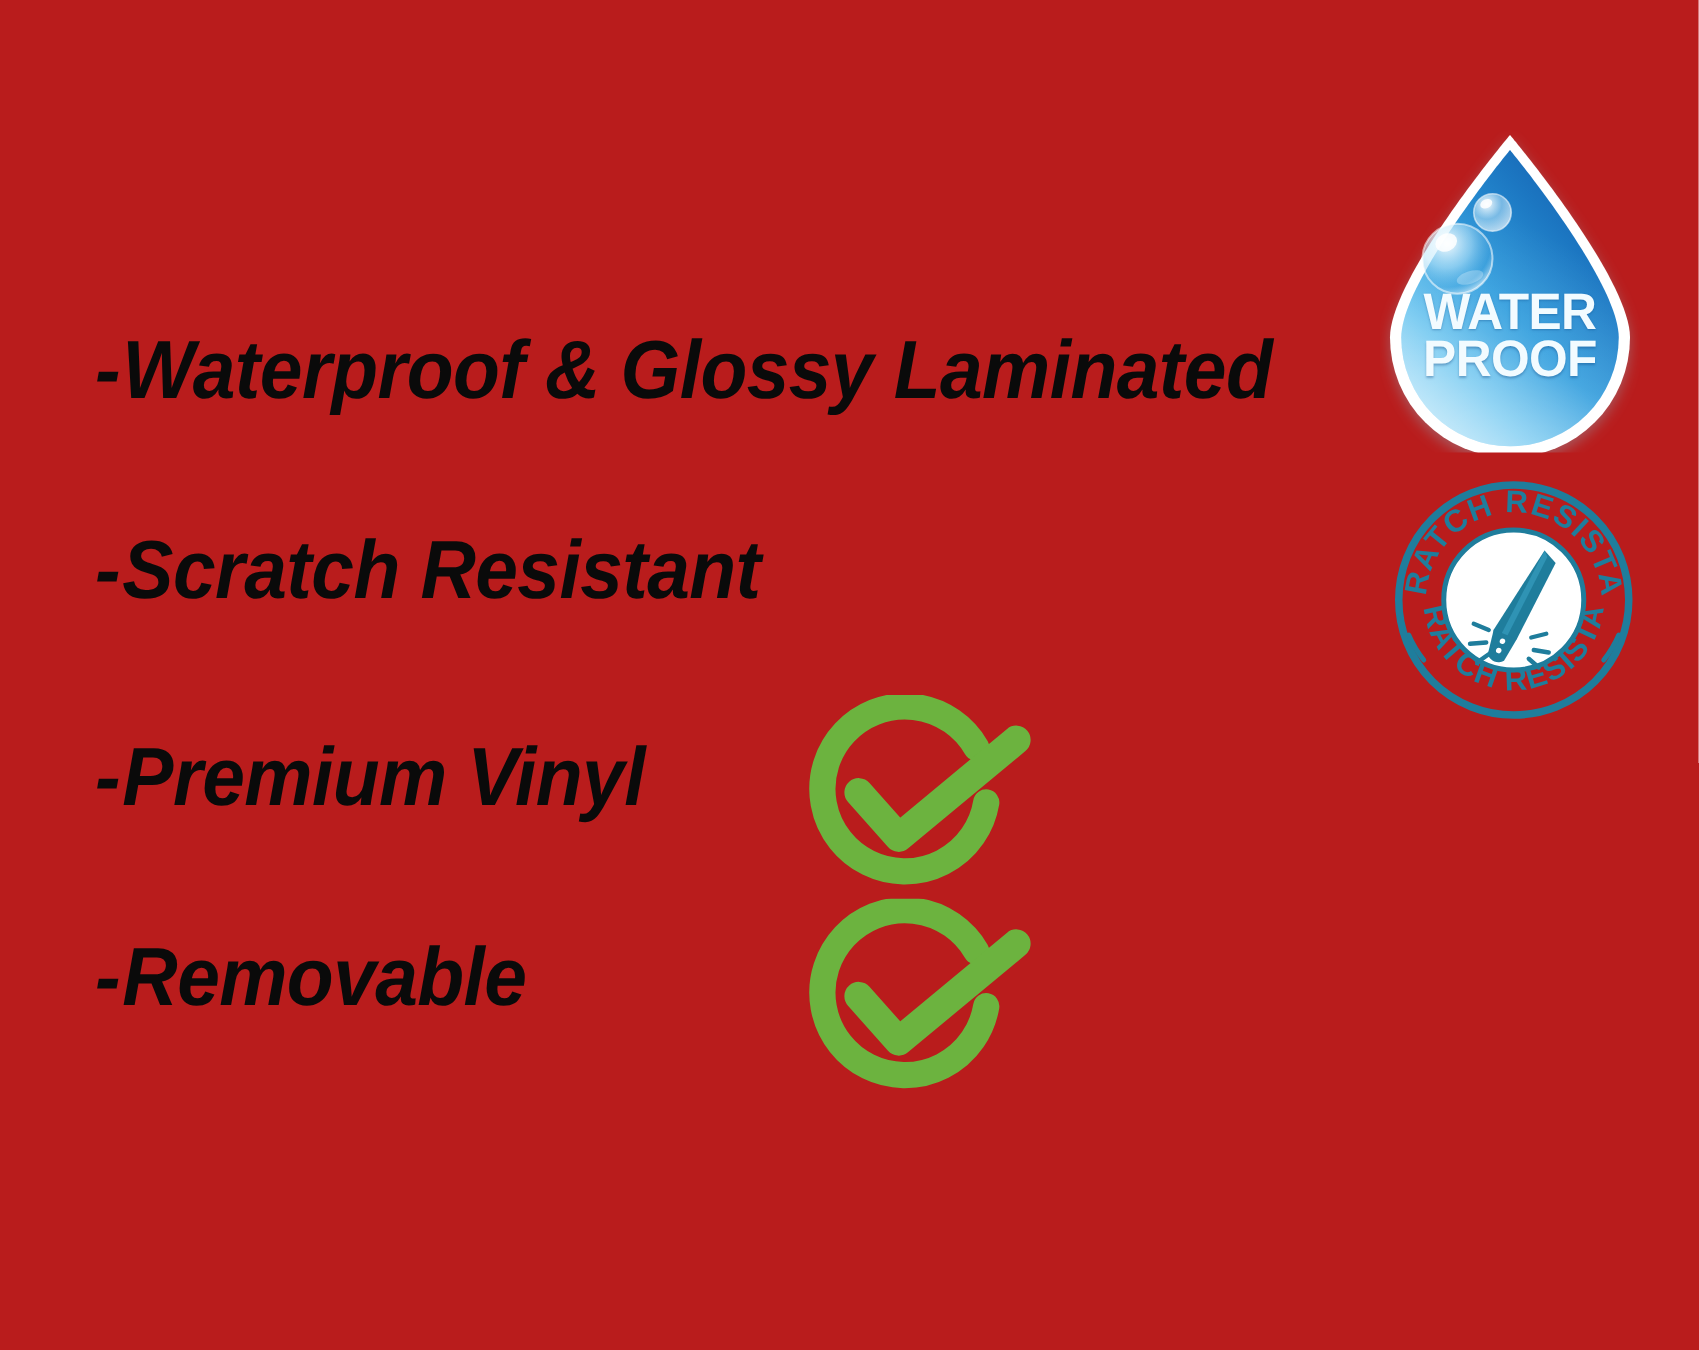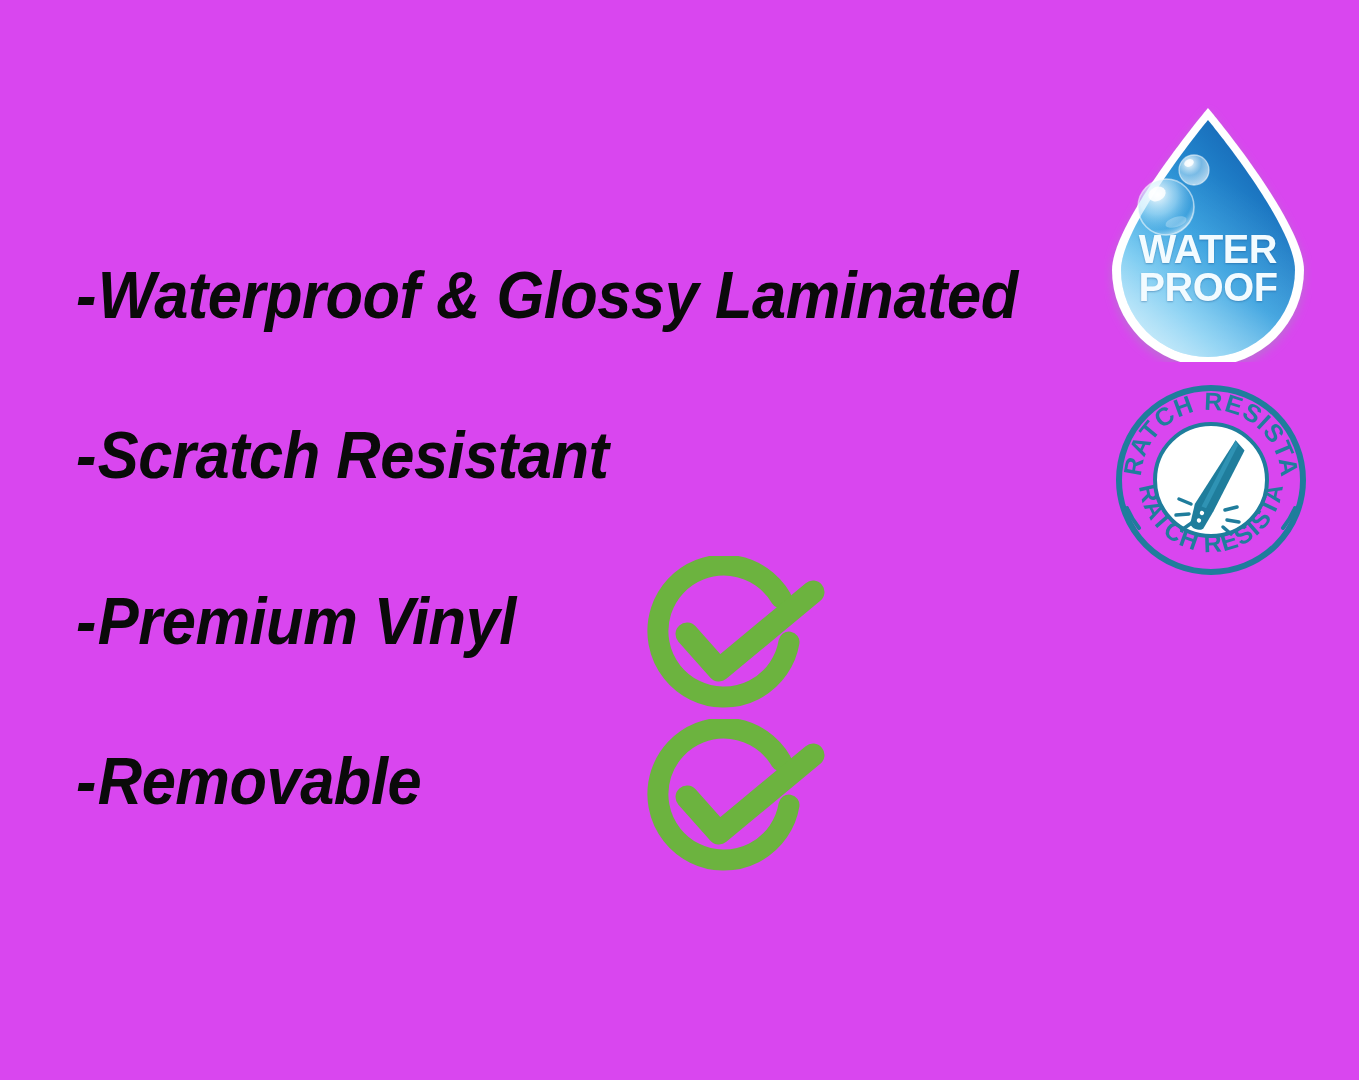--- a/index.html
+++ b/index.html
@@ -7,21 +7,21 @@
     padding: 0;
     background: #ffffff;
   }
   body {
     font-family: "Liberation Sans", sans-serif;
   }
   #canvas {
     position: relative;
     width: 1359px;
     height: 1080px;
-    background: #d946ef;
+    background: #b91c1c;
     overflow: hidden;
   }
 
   
   .feature-line {
     position: absolute;
     left: 76px;
     font-family: "Liberation Sans", sans-serif;
     font-weight: bold;
     font-style: italic;

